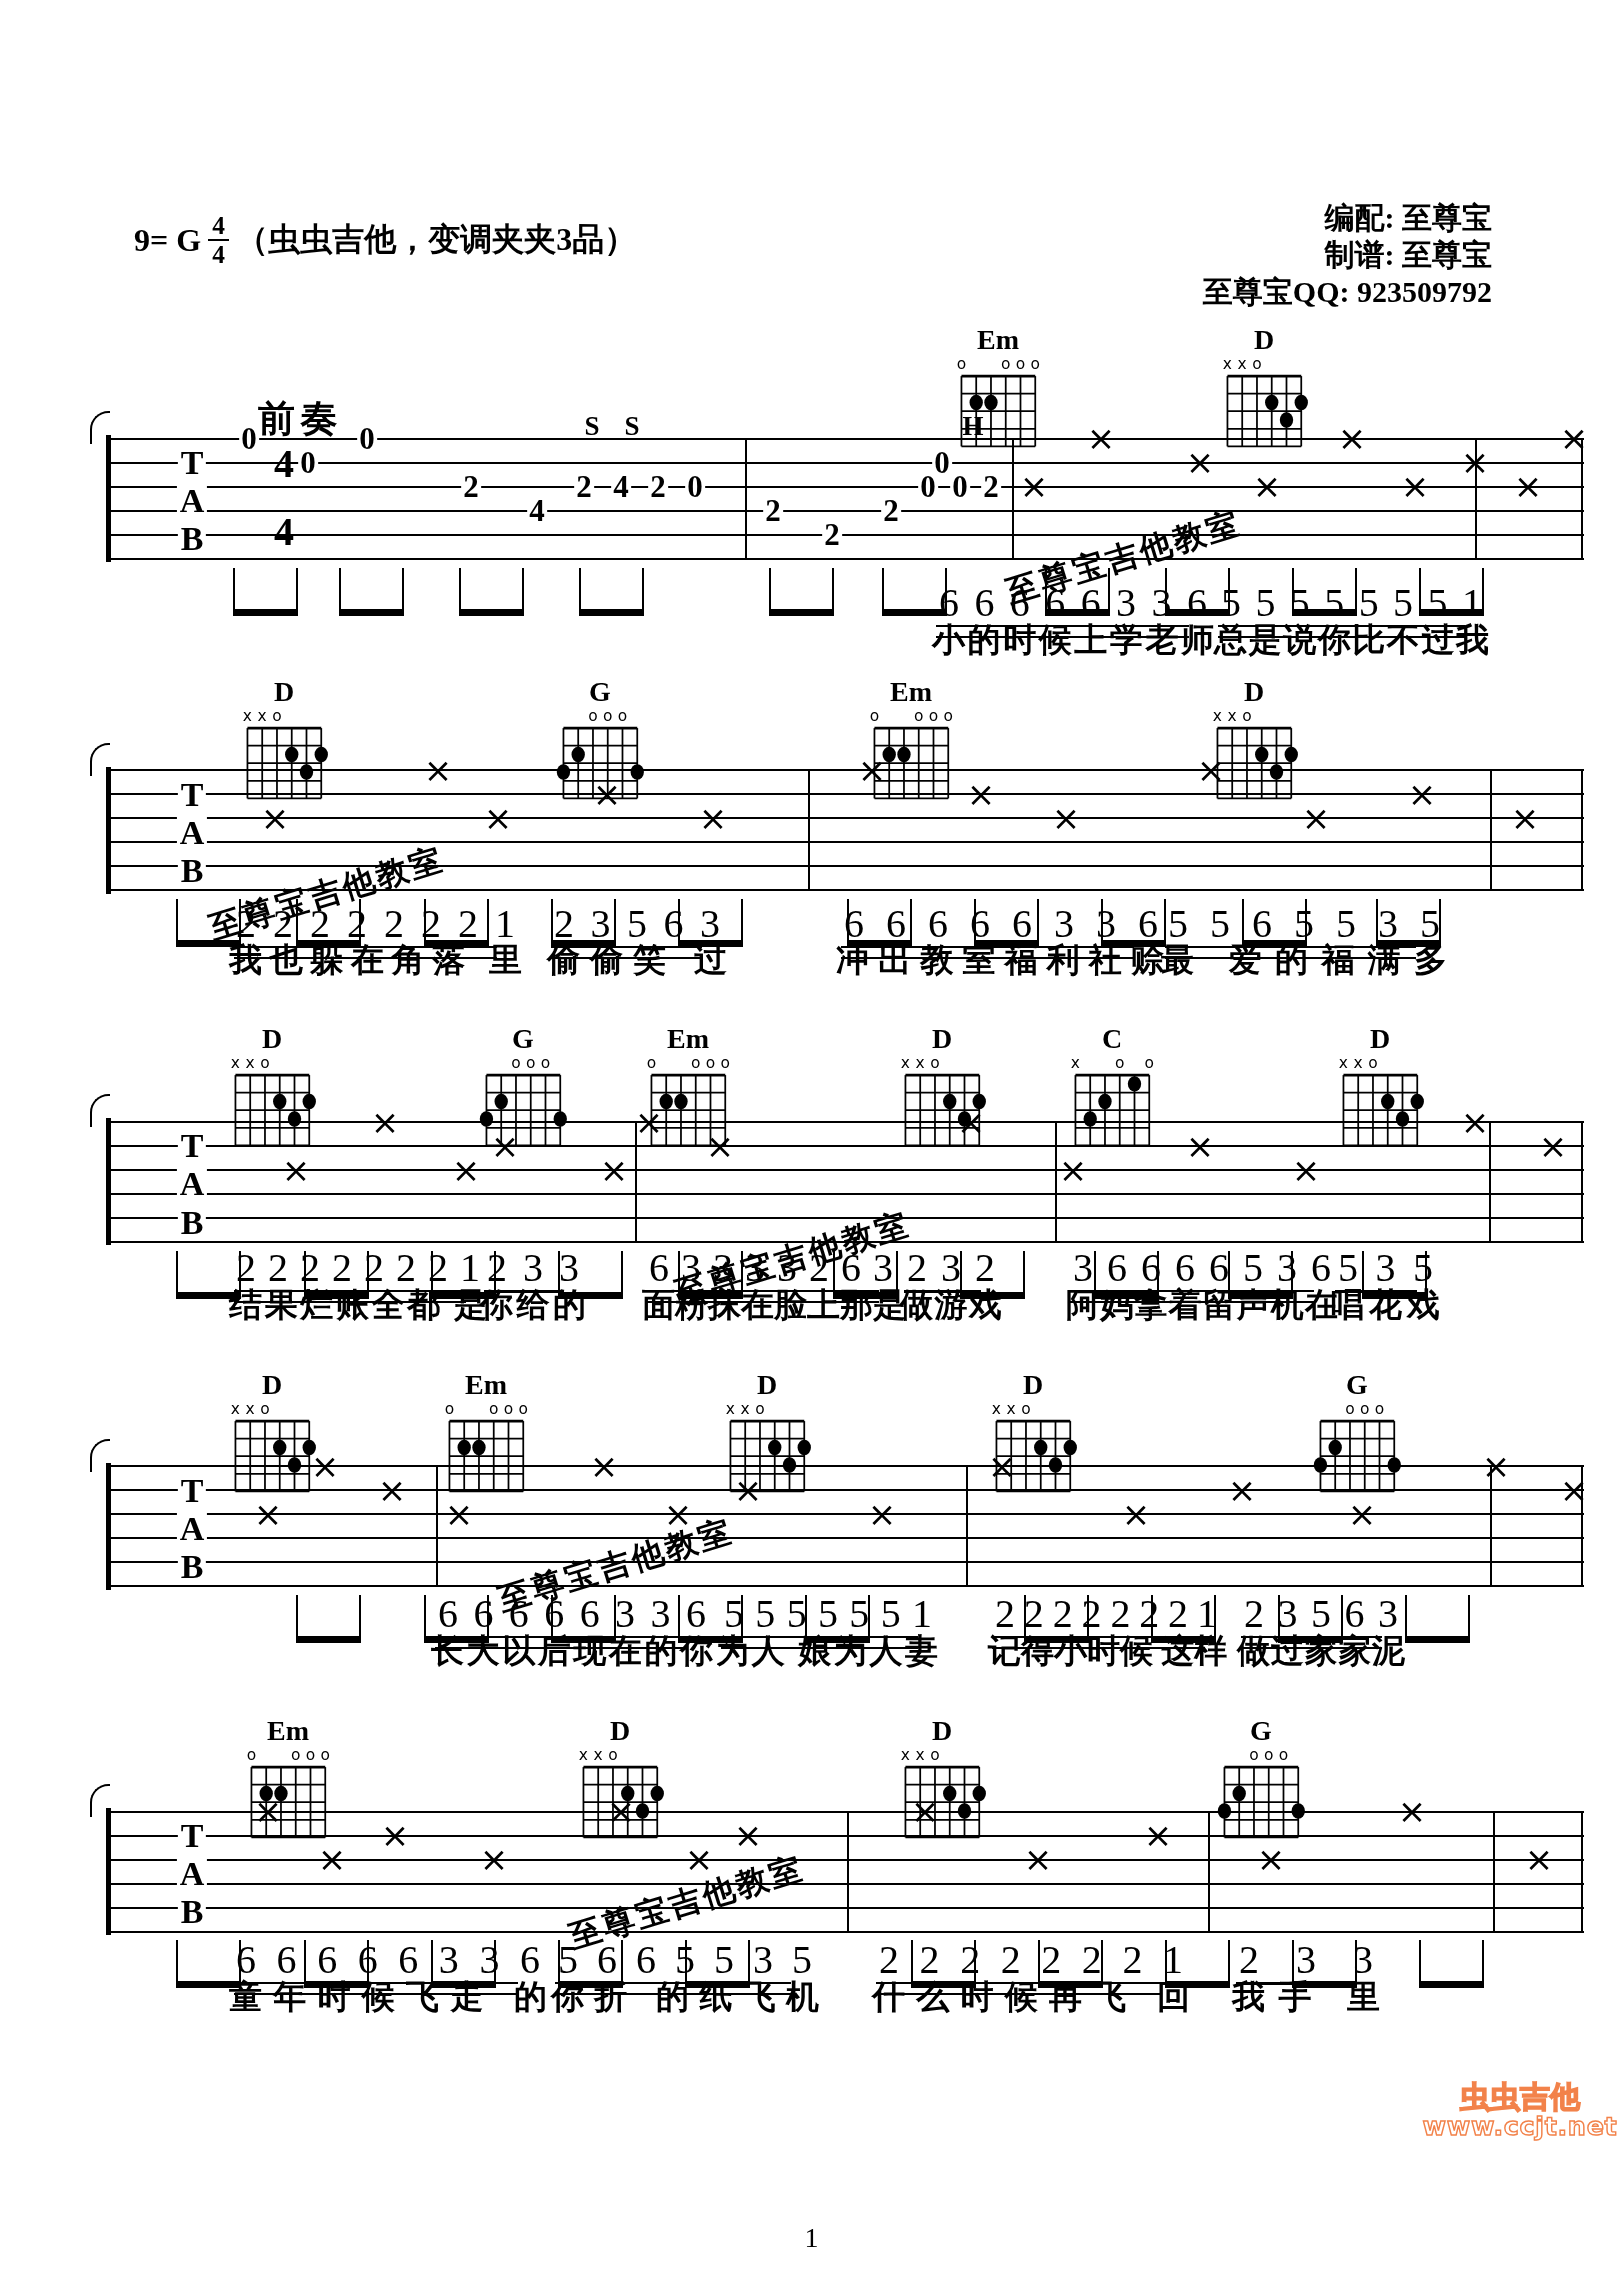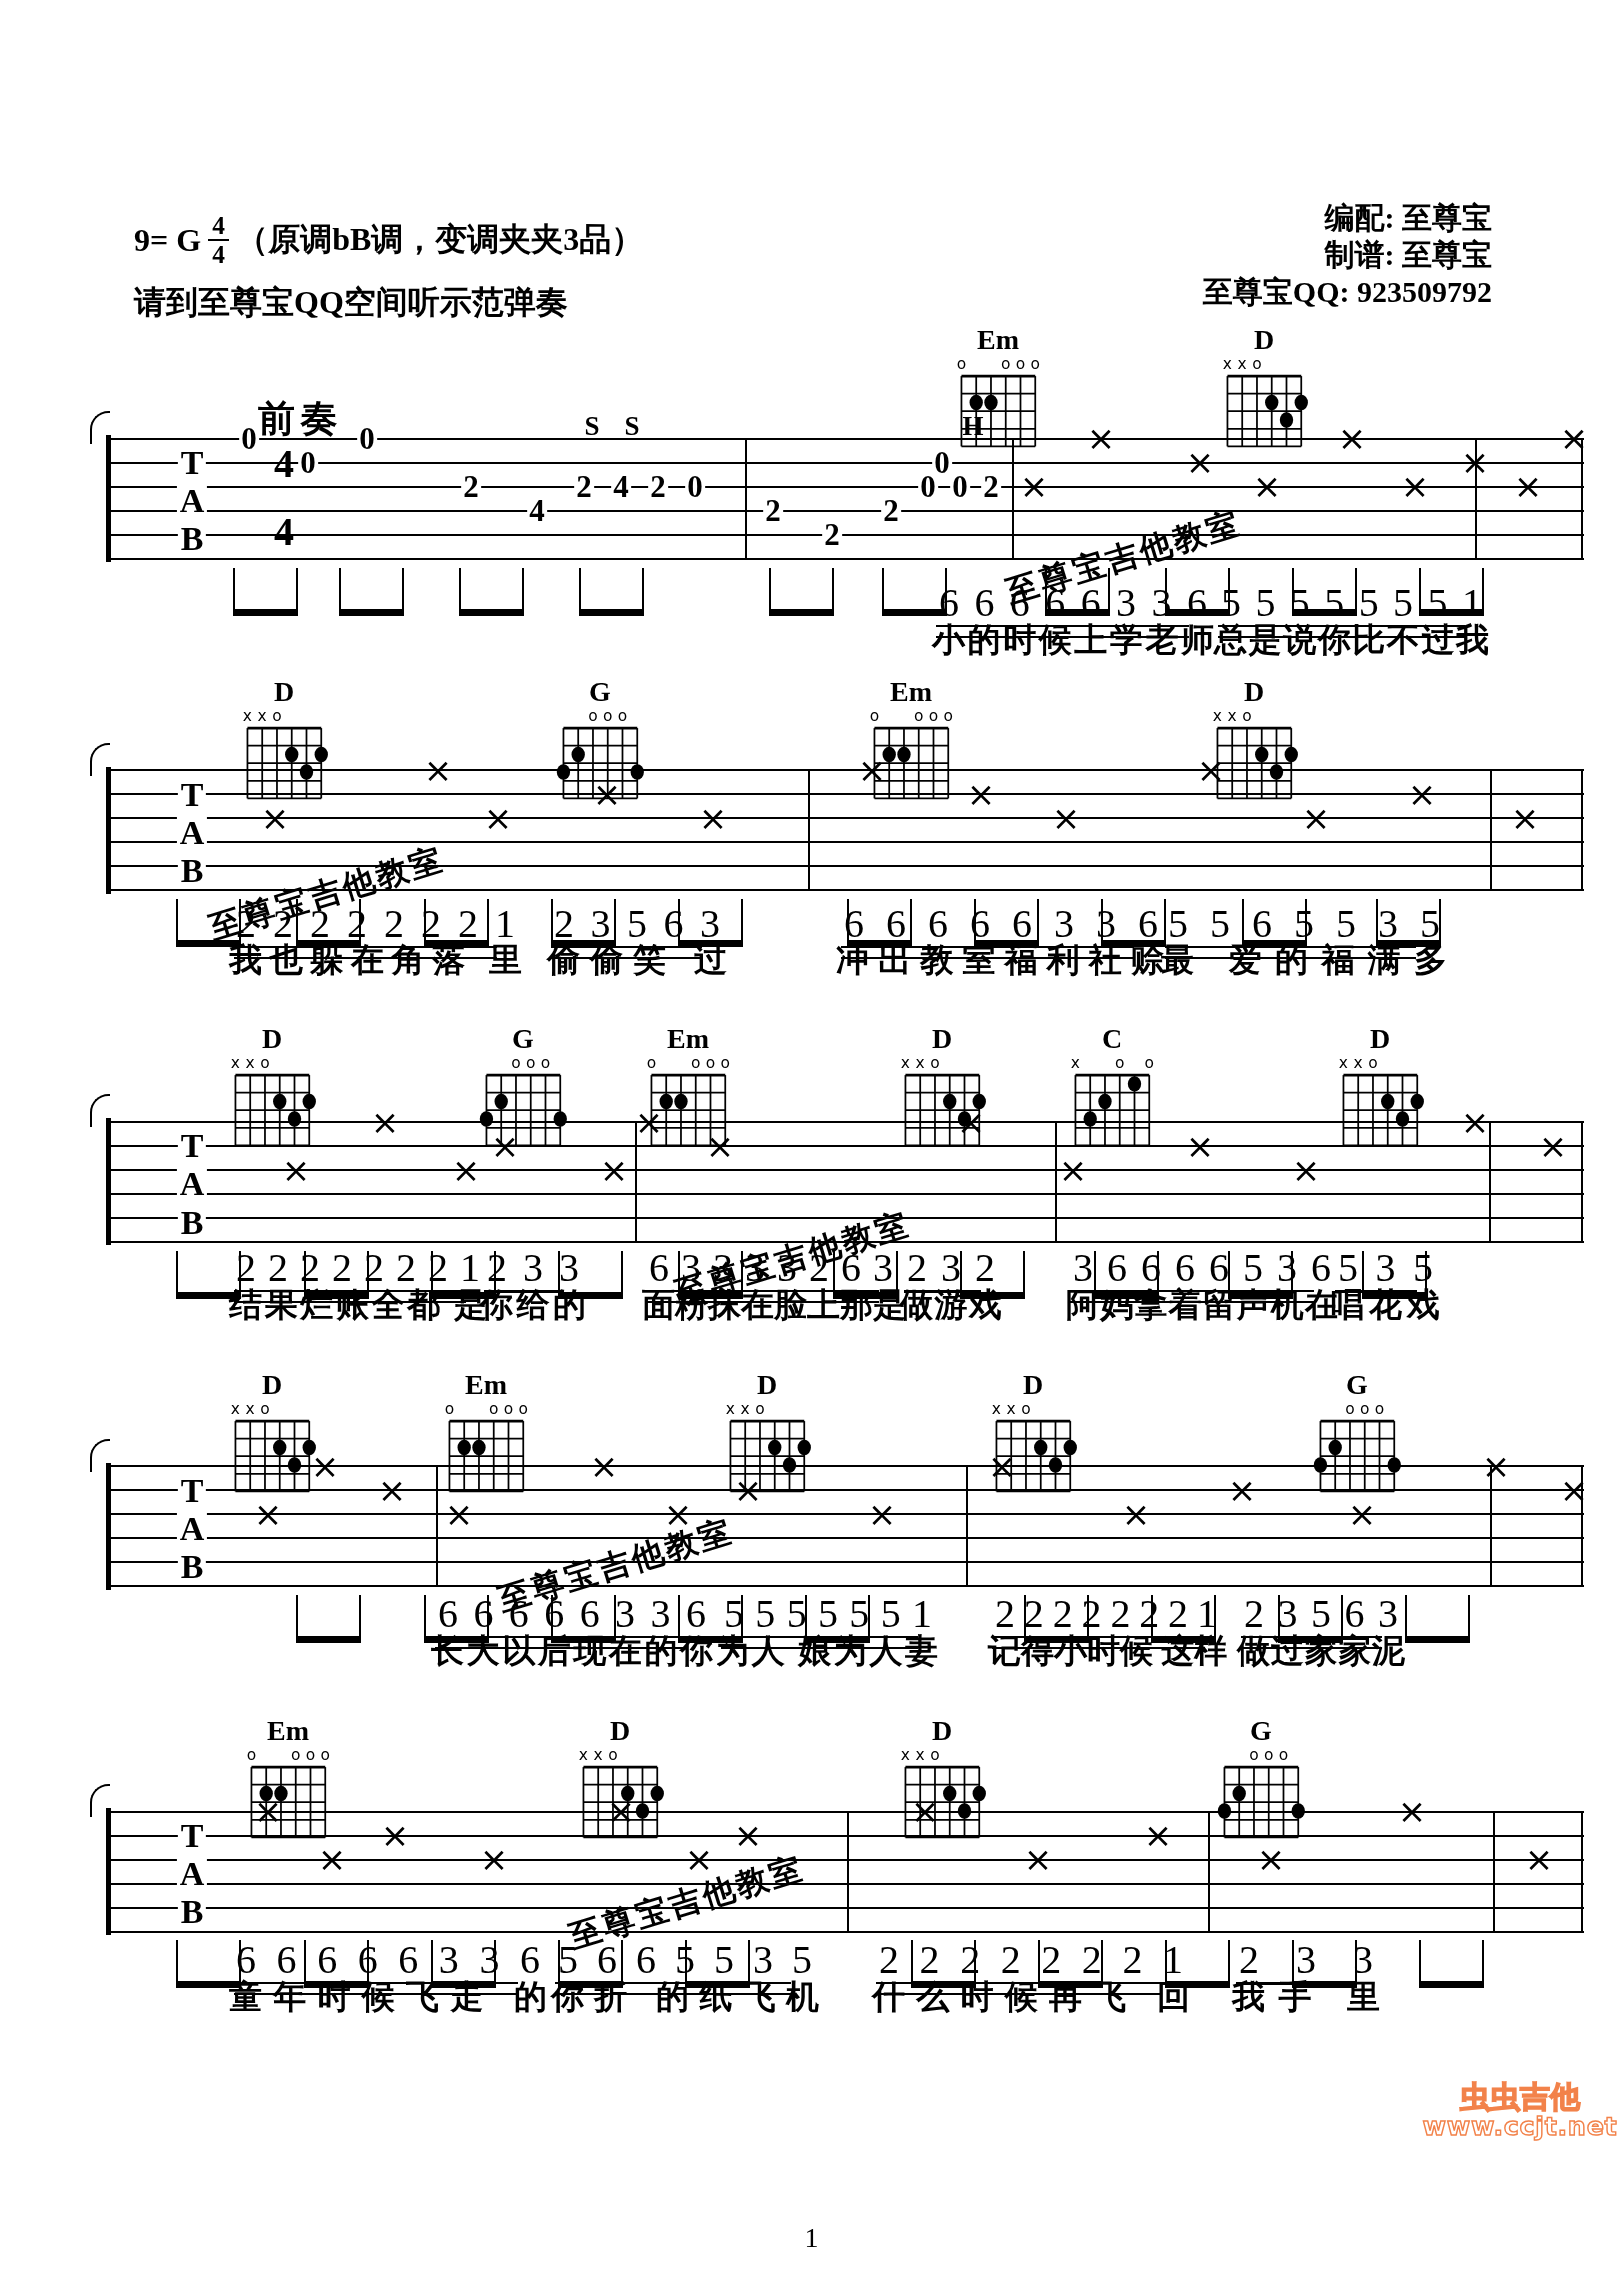--- a/index.html
+++ b/index.html
@@ -48,24 +48,23 @@
 <body>
 
 <div id="page">
 
   <div class="abs" id="keyline">
     <span>9= G</span>
     <span class="frac">
       <span class="ft">4</span>
       <span>4</span>
     </span>
-    <span>（原调bB调，变调夹夹3品）</span>
+    <span>（虫虫吉他，变调夹夹3品）</span>
   </div>
 
-  <div class="abs" id="listen">请到至尊宝QQ空间听示范弹奏</div>
 
   <div class="abs" id="credits">
     <div>编配: 至尊宝</div>
     <div>制谱: 至尊宝</div>
     <div>至尊宝QQ: 923509792</div>
   </div>
 
   <div id="systems-root">
       <div>
         <div class="introlbl abs" style="left: 258px; top: 394px;">前奏</div>

